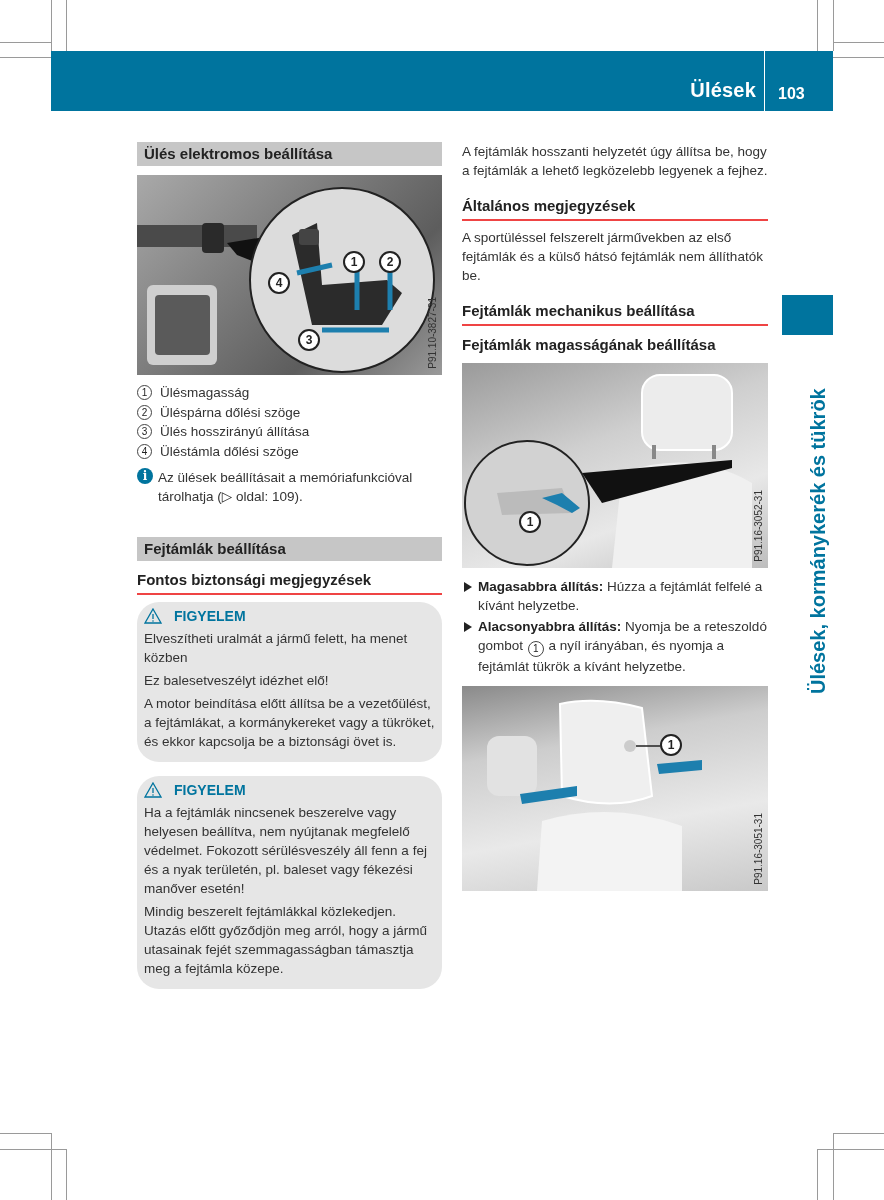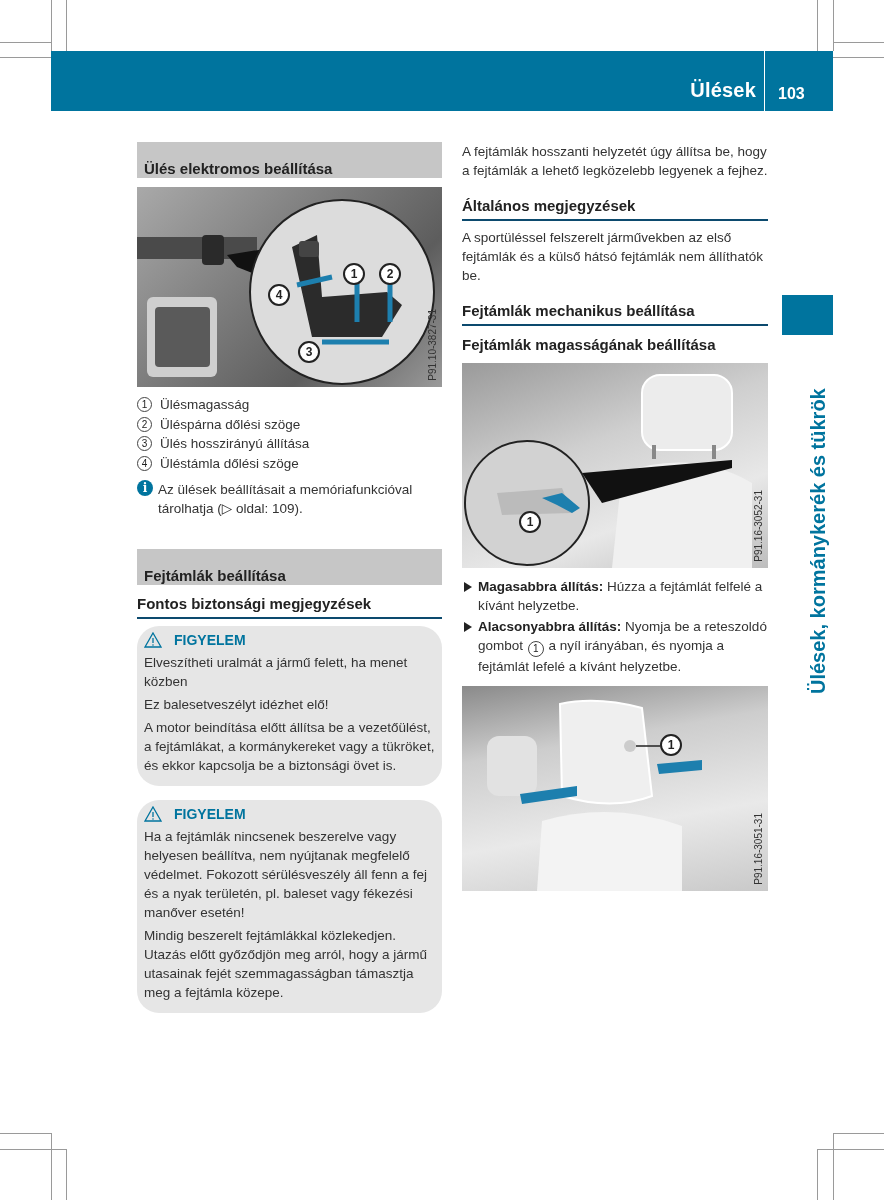--- a/index.html
+++ b/index.html
@@ -17,22 +17,22 @@
 
   
   .side-block { position: absolute; left: 782px; top: 295px; width: 51px; height: 40px; background: #00749e; }
   .side-text { position: absolute; left: 807px; top: 694px; transform-origin: 0 0; transform: rotate(-90deg);
     color: #00749e; font-weight: bold; font-size: 20px; white-space: nowrap; width: 360px; }
 
   .col { position: absolute; }
   .col-left { left: 137px; top: 142px; width: 305px; }
   .col-right { left: 462px; top: 142px; width: 306px; }
 
-  .sec-header { background: #c6c6c6; height: 24px; padding: 18px 7px; font-weight: bold; font-size: 15px; color: #222; }
-  .sub-header { font-weight: bold; font-size: 15px; color: #222; padding-bottom: 5px; border-bottom: 2px solid #0c4a6e; margin-bottom: 7px; }
+  .sec-header { background: #c6c6c6; height: 24px; padding: 3px 7px; font-weight: bold; font-size: 15px; color: #222; }
+  .sub-header { font-weight: bold; font-size: 15px; color: #222; padding-bottom: 5px; border-bottom: 2px solid #ef4444; margin-bottom: 7px; }
   .sub-header.plain { border-bottom: none; padding-bottom: 0; }
 
   p, li { font-size: 13.5px; line-height: 19px; }
 
   .photo { position: relative; background: #8b8b8b; overflow: hidden; }
   .photo-code { position: absolute; right: 4px; bottom: 6px; writing-mode: vertical-rl; transform: rotate(180deg); font-size: 10px; color: #333; }
 
   .legend-item { display: flex; align-items: center; font-size: 13.5px; line-height: 19.5px; }
   .num-circle { display: inline-flex; align-items: center; justify-content: center; width: 15px; height: 15px; border: 1px solid #444; border-radius: 50%; font-size: 10px; margin-right: 8px; color: #222; }
   .num-circle.inline { margin: 0 1px; vertical-align: -2px; width: 16px; height: 16px; }
@@ -184,21 +184,21 @@
     </svg>
     <div class="circle-lbl" style="left:57px;top:148px;">1</div>
     <div class="photo-code">P91.16-3052-31</div>
   </div>
 
   <div style="margin-top:9px;">
     <div class="step">
       <b>Magasabbra állítás:</b><span> Húzza a fejtámlát felfelé a kívánt helyzetbe.</span>
     </div>
     <div class="step">
-      <b>Alacsonyabbra állítás:</b><span> Nyomja be a reteszoldó gombot </span><span class="num-circle inline">1</span><span> a nyíl irányában, és nyomja a fejtámlát lefelé a kívánt helyzetbe.</span>
+      <b>Alacsonyabbra állítás:</b><span> Nyomja be a reteszoldó gombot </span><span class="num-circle inline">1</span><span> a nyíl irányában, és nyomja a fejtámlát tükrök a kívánt helyzetbe.</span>
     </div>
   </div>
 
 
   <div class="photo" style="margin-top:10px;height:205px;background:linear-gradient(170deg,#8a8a8a 0%,#cdcdcd 30%,#e9e9e9 65%,#c9c9c9 100%);">
     <svg width="306" height="205" viewBox="0 0 306 205">
       <rect x="25" y="50" width="50" height="60" rx="12" fill="#e2e2e2"></rect>
       <path d="M98,18 Q135,10 180,22 L190,110 Q150,125 100,110 Z" fill="#efefef" stroke="#fff" stroke-width="2"></path>
       <circle cx="168" cy="60" r="6" fill="#ccc"></circle>
       <line x1="174" y1="60" x2="198" y2="60" stroke="#222" stroke-width="1.5"></line>

